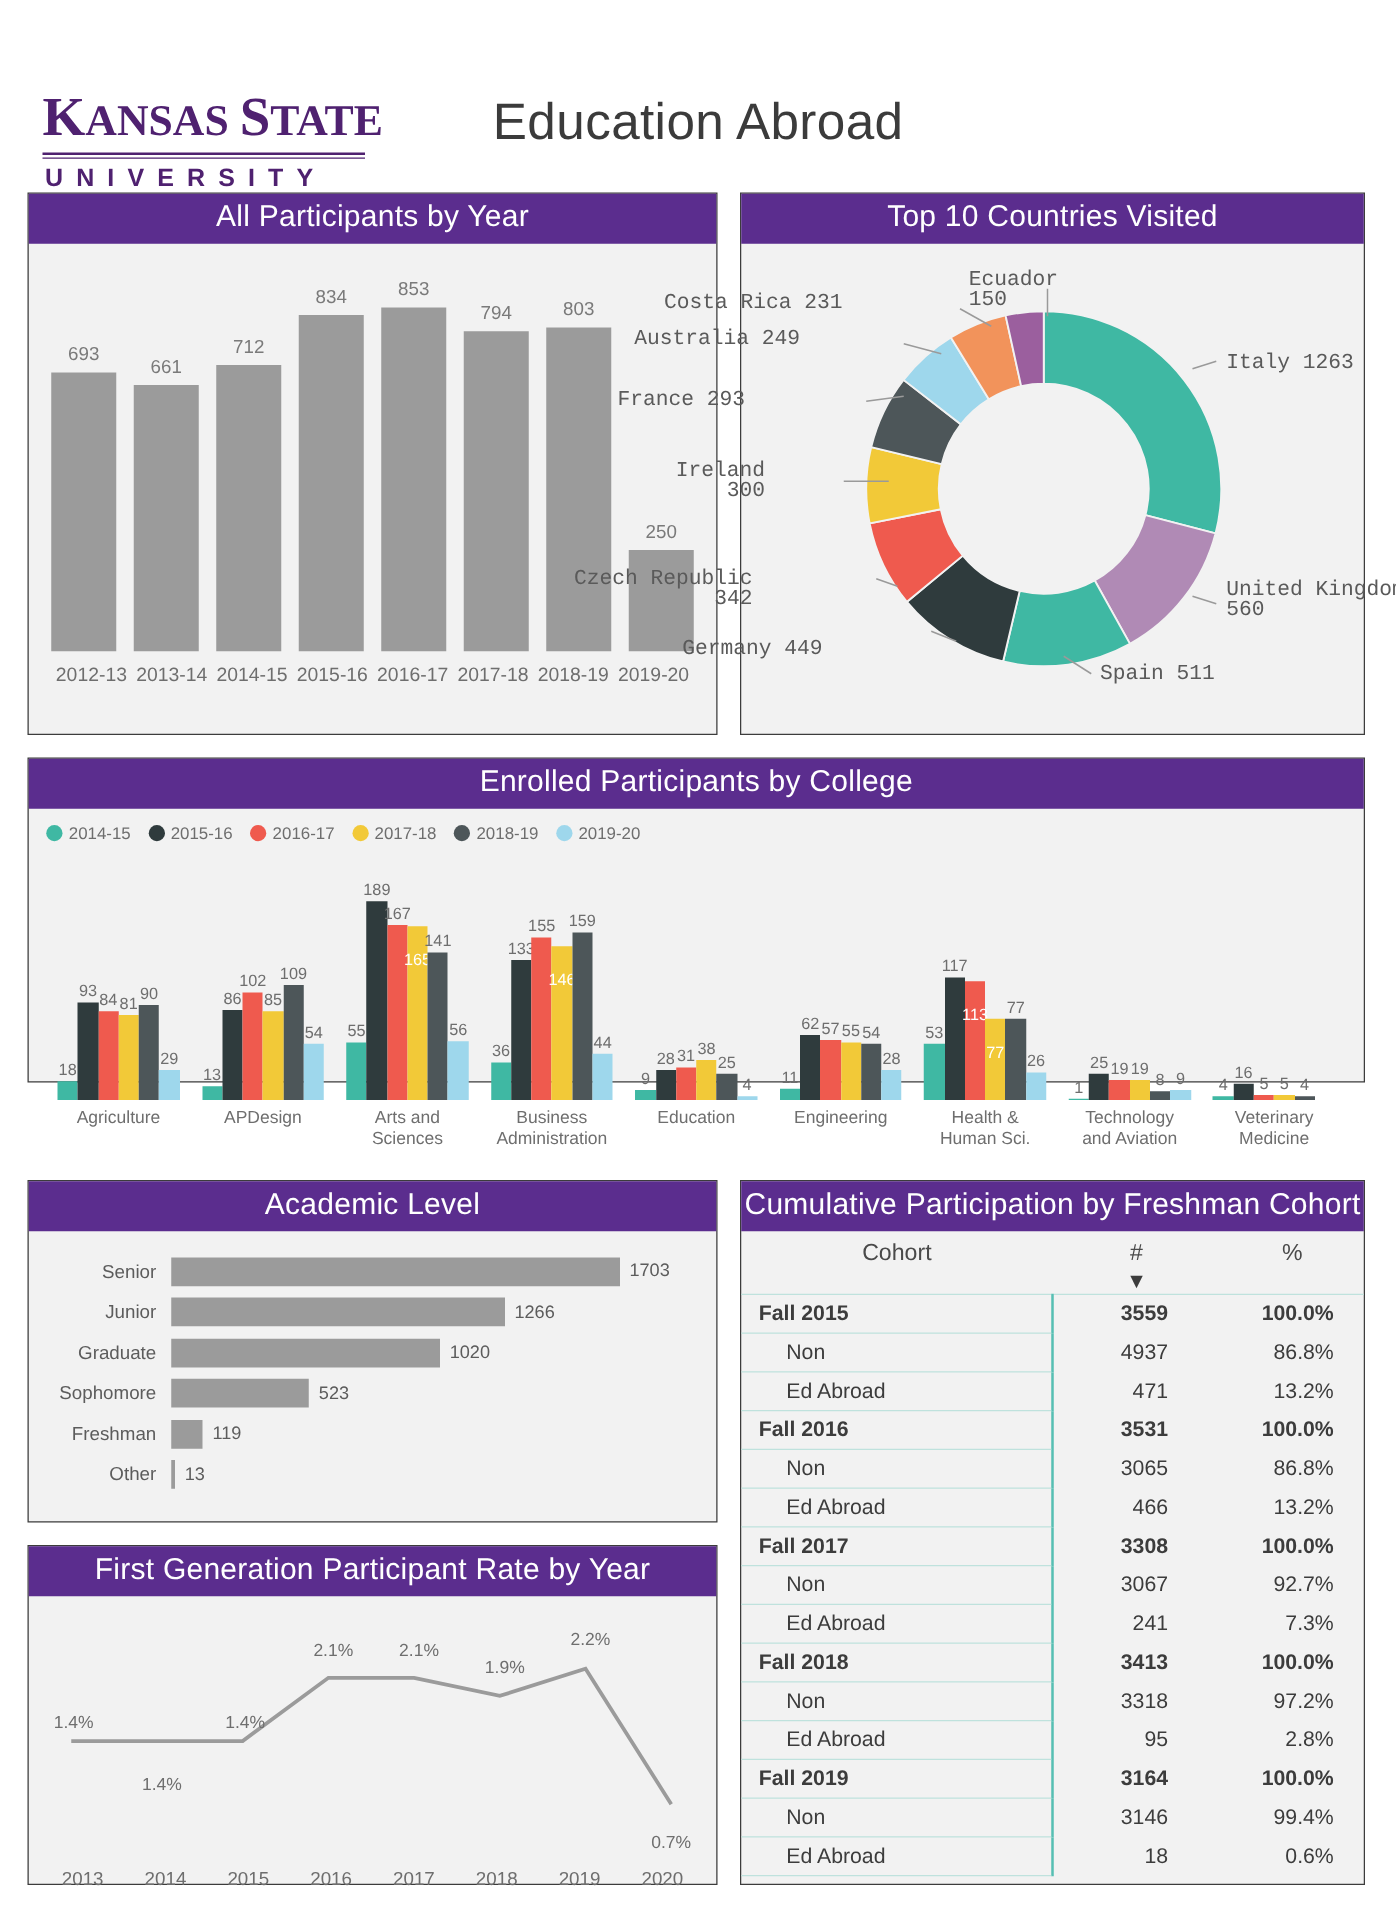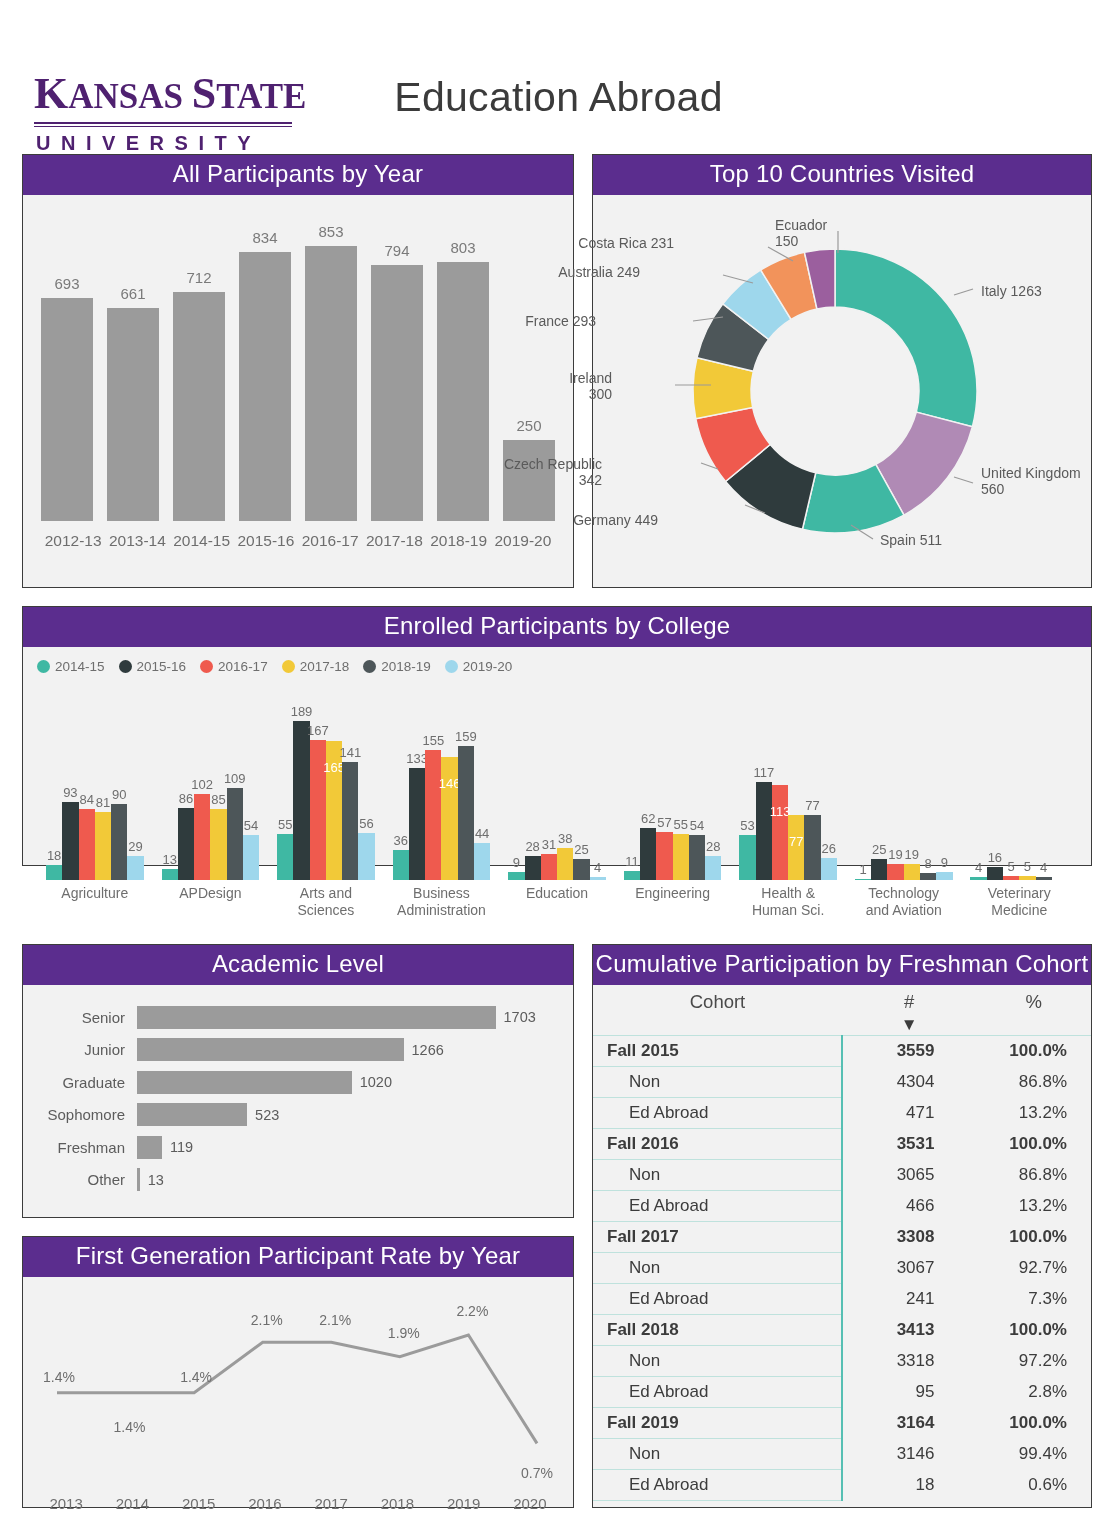--- a/index.html
+++ b/index.html
@@ -54,21 +54,21 @@
   .vbar-row { display: flex; align-items: flex-end; height: 318px; gap: 14px; }
   .vbar-col { flex: 1; display: flex; flex-direction: column; align-items: center; justify-content: flex-end; height: 100%; }
   .vbar-val { font-size: 15px; color: #7a7a7a; margin-bottom: 6px; }
   .vbar { width: 100%; background: #9b9b9b; }
   .vaxis { display: flex; margin-top: 11px; }
   .vaxis span { flex: 1; text-align: center; font-size: 15.5px; color: #6e6e6e; }
 
   
   .donut-wrap { position: relative; height: 386px; }
   .donut-svg { position: absolute; left: 0; top: 0; }
-  .donut-label { position: absolute; font-size: 14px; color: #5a5a5a; line-height: 16px; white-space: pre; }
+  .donut-label { position: absolute; font-size: 17px; color: #5a5a5a; line-height: 16px; white-space: pre; font-family: Liberation Mono, monospace; }
 
   
   .legend { display: flex; gap: 14px; padding: 12px 0 0 14px; align-items: center; }
   .legend-item { display: flex; align-items: center; gap: 5px; font-size: 13.5px; color: #6e6e6e; }
   .legend-dot { width: 13px; height: 13px; border-radius: 50%; display: inline-block; }
   .groups { display: flex; padding: 0 14px; height: 200px; align-items: flex-end; margin-top: 6px; }
   .group { flex: 1; display: flex; align-items: flex-end; justify-content: center; height: 100%; gap: 0px; padding: 0 9px; }
   .gbar-col { position: relative; flex: 1; height: 100%; display: flex; flex-direction: column; justify-content: flex-end; align-items: center; }
   .gbar { width: 100%; }
   .gbar-lbl { position: absolute; font-size: 13px; color: #6e6e6e; white-space: nowrap; }
@@ -584,21 +584,21 @@
         </tr>
       </thead>
       <tbody id="cohort-body">
           <tr class="grp">
             <td class="lbl">Fall 2015</td>
             <td class="num">3559</td>
             <td class="pct">100.0%</td>
           </tr>
           <tr class="">
             <td class="lbl sub">Non</td>
-            <td class="num">4304</td>
+            <td class="num">4937</td>
             <td class="pct">86.8%</td>
           </tr>
           <tr class="">
             <td class="lbl sub">Ed Abroad</td>
             <td class="num">471</td>
             <td class="pct">13.2%</td>
           </tr>
           <tr class="grp">
             <td class="lbl">Fall 2016</td>
             <td class="num">3531</td>

